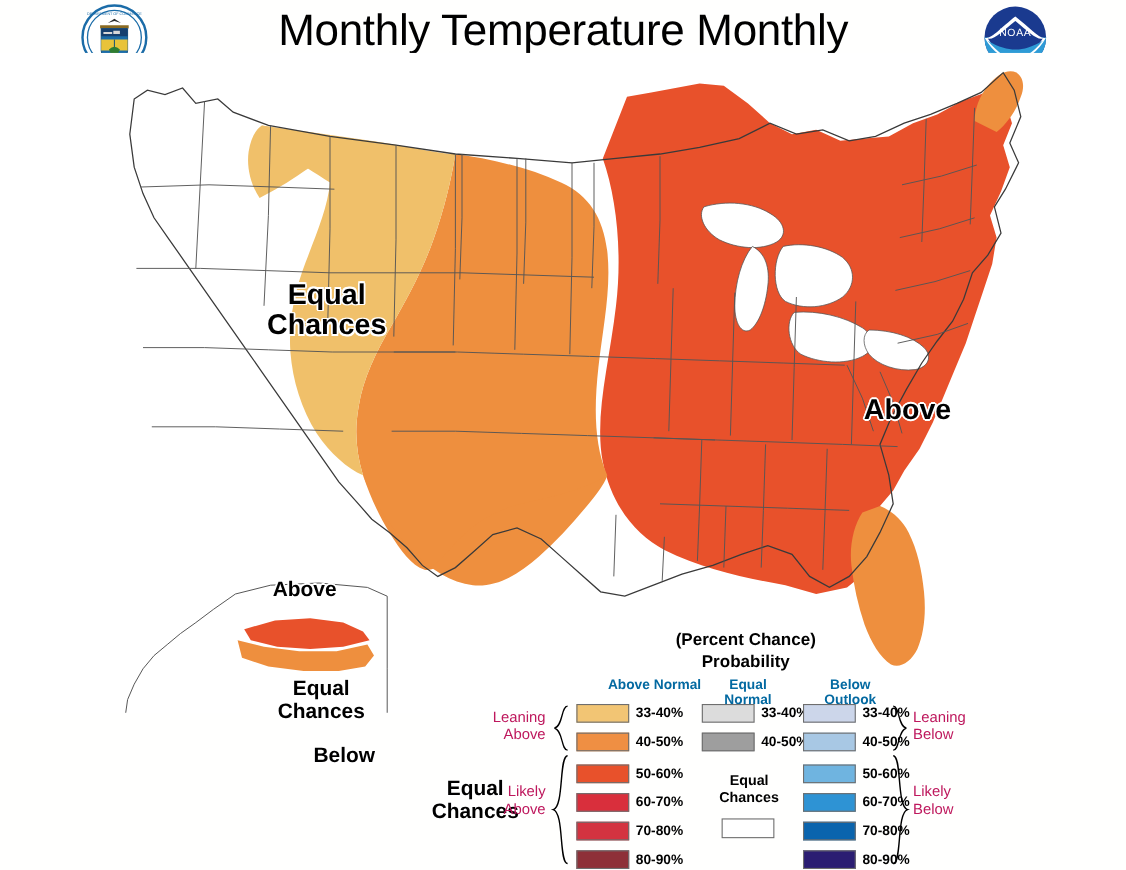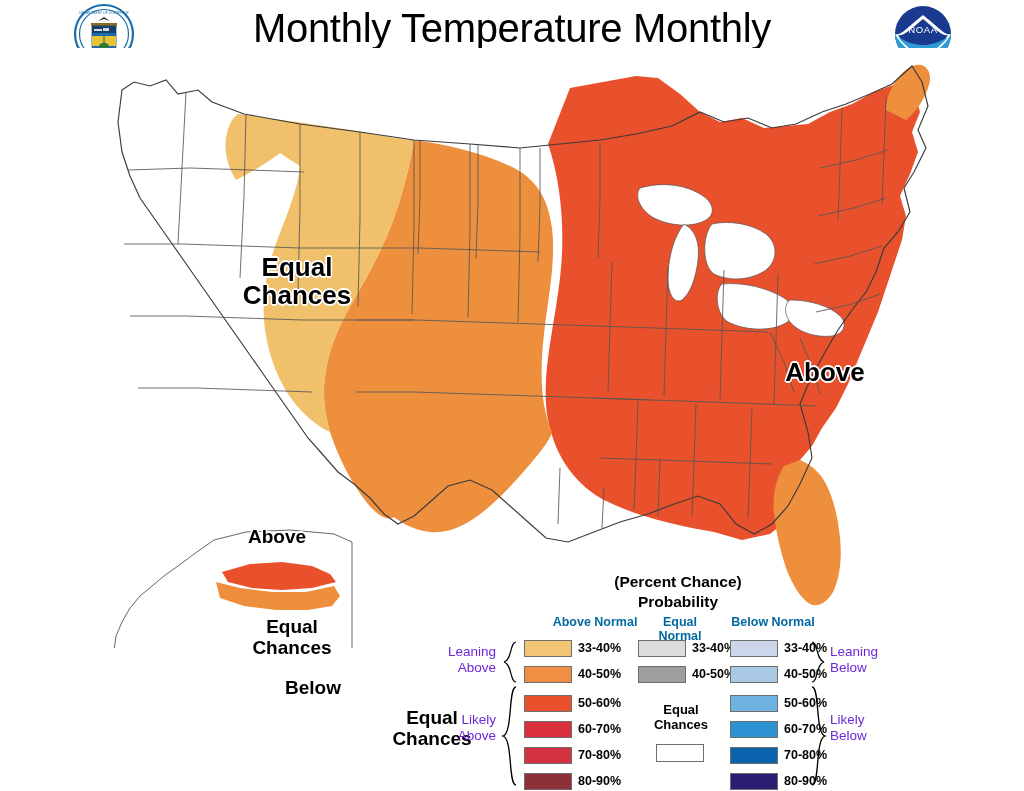--- a/index.html
+++ b/index.html
@@ -55,21 +55,21 @@
 
   .sw{
     position:absolute;width:48px;height:17px;
     border:1.4px solid #6e6e6e;box-sizing:border-box;
   }
   .swlab{
     position:absolute;font-size:12.5px;font-weight:bold;color:#000000;
     line-height:17px;white-space:nowrap;
   }
   .brlab{
-    position:absolute;font-size:13.5px;font-weight:400;color:#6d28d9;
+    position:absolute;font-size:13.5px;font-weight:400;color:#be185d;
     line-height:1.16;text-align:center;white-space:pre-line;
   }
   #br-leaning-above{left:-52px;top:72px;width:86px;text-align:right;}
   #br-likely-above{left:-52px;top:140px;width:86px;text-align:right;}
   #br-leaning-below{left:368px;top:72px;width:86px;text-align:left;}
   #br-likely-below{left:368px;top:140px;width:86px;text-align:left;}
 
   #ec-label{
     position:absolute;left:180px;top:130px;width:78px;text-align:center;
     font-size:13px;font-weight:bold;line-height:1.16;color:#000;white-space:pre-line;
@@ -329,21 +329,21 @@
     <div class="abs" id="legend-title">
       <div>(Percent Chance)</div>
       <div>Probability</div>
     </div>
 
     <div class="colhead" id="head-above">Above
 Normal</div>
     <div class="colhead" id="head-near">Equal
 Normal</div>
     <div class="colhead" id="head-below">Below
-Normal</div>
+Outlook</div>
 
     <div id="sw-above">
         <div class="sw" style="left: 62px; top: 68px; background: rgb(242, 197, 116);"></div>
         <div class="swlab" style="left: 116px; top: 68px;">33-40%</div>
         <div class="sw" style="left: 62px; top: 94px; background: rgb(239, 143, 67);"></div>
         <div class="swlab" style="left: 116px; top: 94px;">40-50%</div>
         <div class="sw" style="left: 62px; top: 123px; background: rgb(232, 81, 43);"></div>
         <div class="swlab" style="left: 116px; top: 123px;">50-60%</div>
         <div class="sw" style="left: 62px; top: 149px; background: rgb(217, 47, 60);"></div>
         <div class="swlab" style="left: 116px; top: 149px;">60-70%</div>

